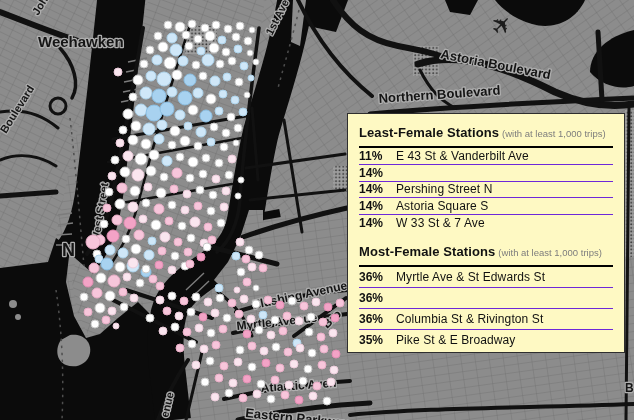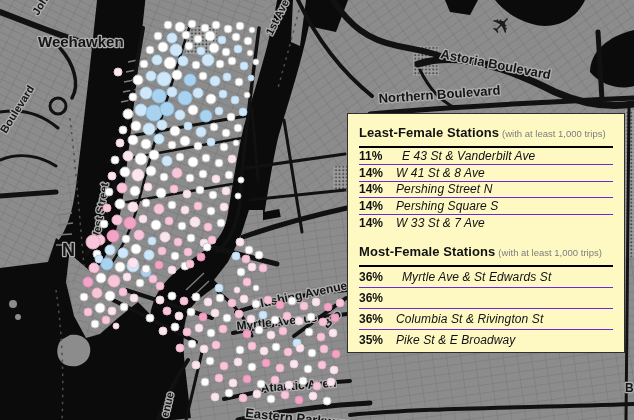--- a/index.html
+++ b/index.html
@@ -13,23 +13,23 @@
     position:absolute;left:347px;top:113px;width:278px;height:240px;
     background:#fef9c3;border:1px solid #2e2e2e;box-sizing:border-box;
     display:flex;flex-direction:column;color:#111;
   }
   .section{flex:1;display:flex;flex-direction:column;padding:9px 11px 2px 11px;box-sizing:border-box;}
   .hdr{border-bottom:2px solid #000;padding-bottom:5px;white-space:nowrap;}
   .hdr .title{font-size:13px;font-weight:bold;letter-spacing:0.1px;}
   .hdr .sub{font-size:9.5px;color:#7d7d7d;margin-left:3px;}
   .rows{flex:1;display:flex;flex-direction:column;}
   .row{flex:1;display:flex;align-items:center;border-top:1px solid #6d28d9;font-size:12px;}
-  .row:first-child{border-top:none;gap:6px;}
+  .row:first-child{border-top:none;}
   .row .pct{width:37px;font-weight:bold;flex:0 0 auto;}
-  .row .name{flex:1;letter-spacing:0.1px;font-style:italic;}
+  .row .name{flex:1;letter-spacing:0.1px;}
   
   text.mlab{
     fill:#151515;font-family:"Liberation Sans",sans-serif;font-weight:bold;
     paint-order:stroke;stroke:#aeaeae;stroke-width:2.6px;stroke-linejoin:round;
   }
   text.plane{fill:#1c1c1c;stroke:none;font-family:"DejaVu Sans",sans-serif;}
 </style>
 </head>
 <body>
 
@@ -463,29 +463,28 @@
   <div class="panel" id="panel">
       <div class="section">
         <div class="hdr"><span class="title">Least-Female Stations</span><span class="sub">(with at least 1,000 trips)</span></div>
         <div class="rows">
           <div class="row">
             <span class="pct">11%</span>
             <span class="name">E 43 St &amp; Vanderbilt Ave</span>
           </div>
           <div class="row">
             <span class="pct">14%</span>
-            <span class="name">W 41 St &amp; 8 Ave</span>
           </div>
           <div class="row">
             <span class="pct">14%</span>
             <span class="name">Pershing Street N</span>
           </div>
           <div class="row">
             <span class="pct">14%</span>
-            <span class="name">Pershing Square S</span>
+            <span class="name">Astoria Square S</span>
           </div>
           <div class="row">
             <span class="pct">14%</span>
             <span class="name">W 33 St &amp; 7 Ave</span>
           </div>
         </div>
       </div>
       <div class="section">
         <div class="hdr"><span class="title">Most-Female Stations</span><span class="sub">(with at least 1,000 trips)</span></div>
         <div class="rows">

